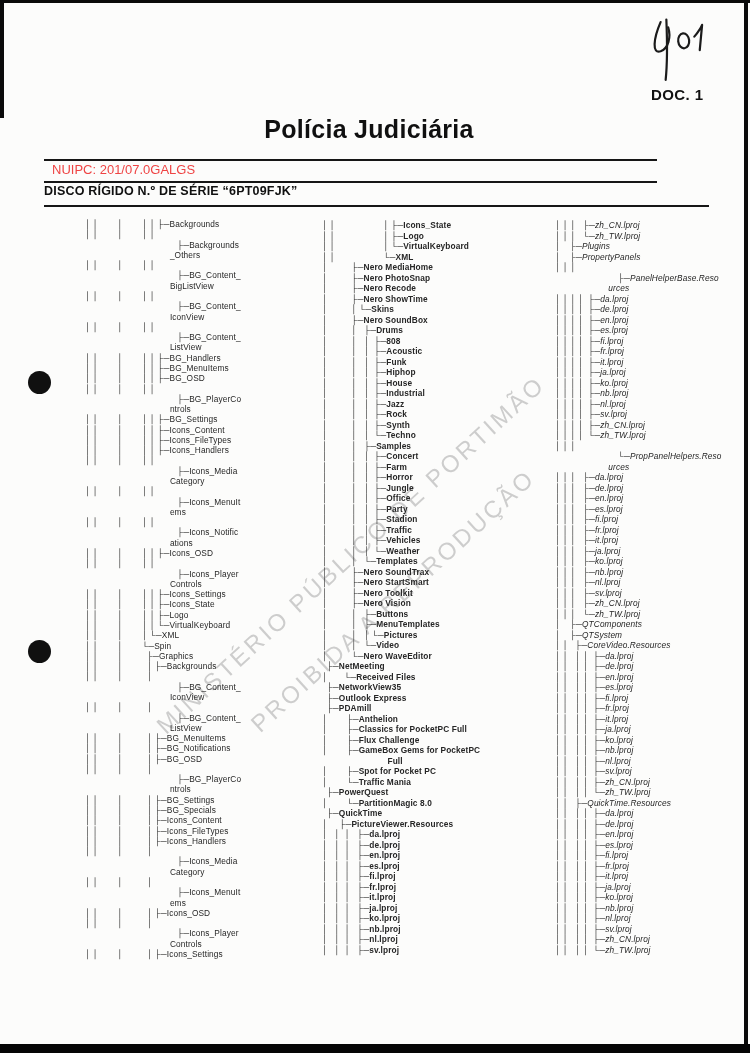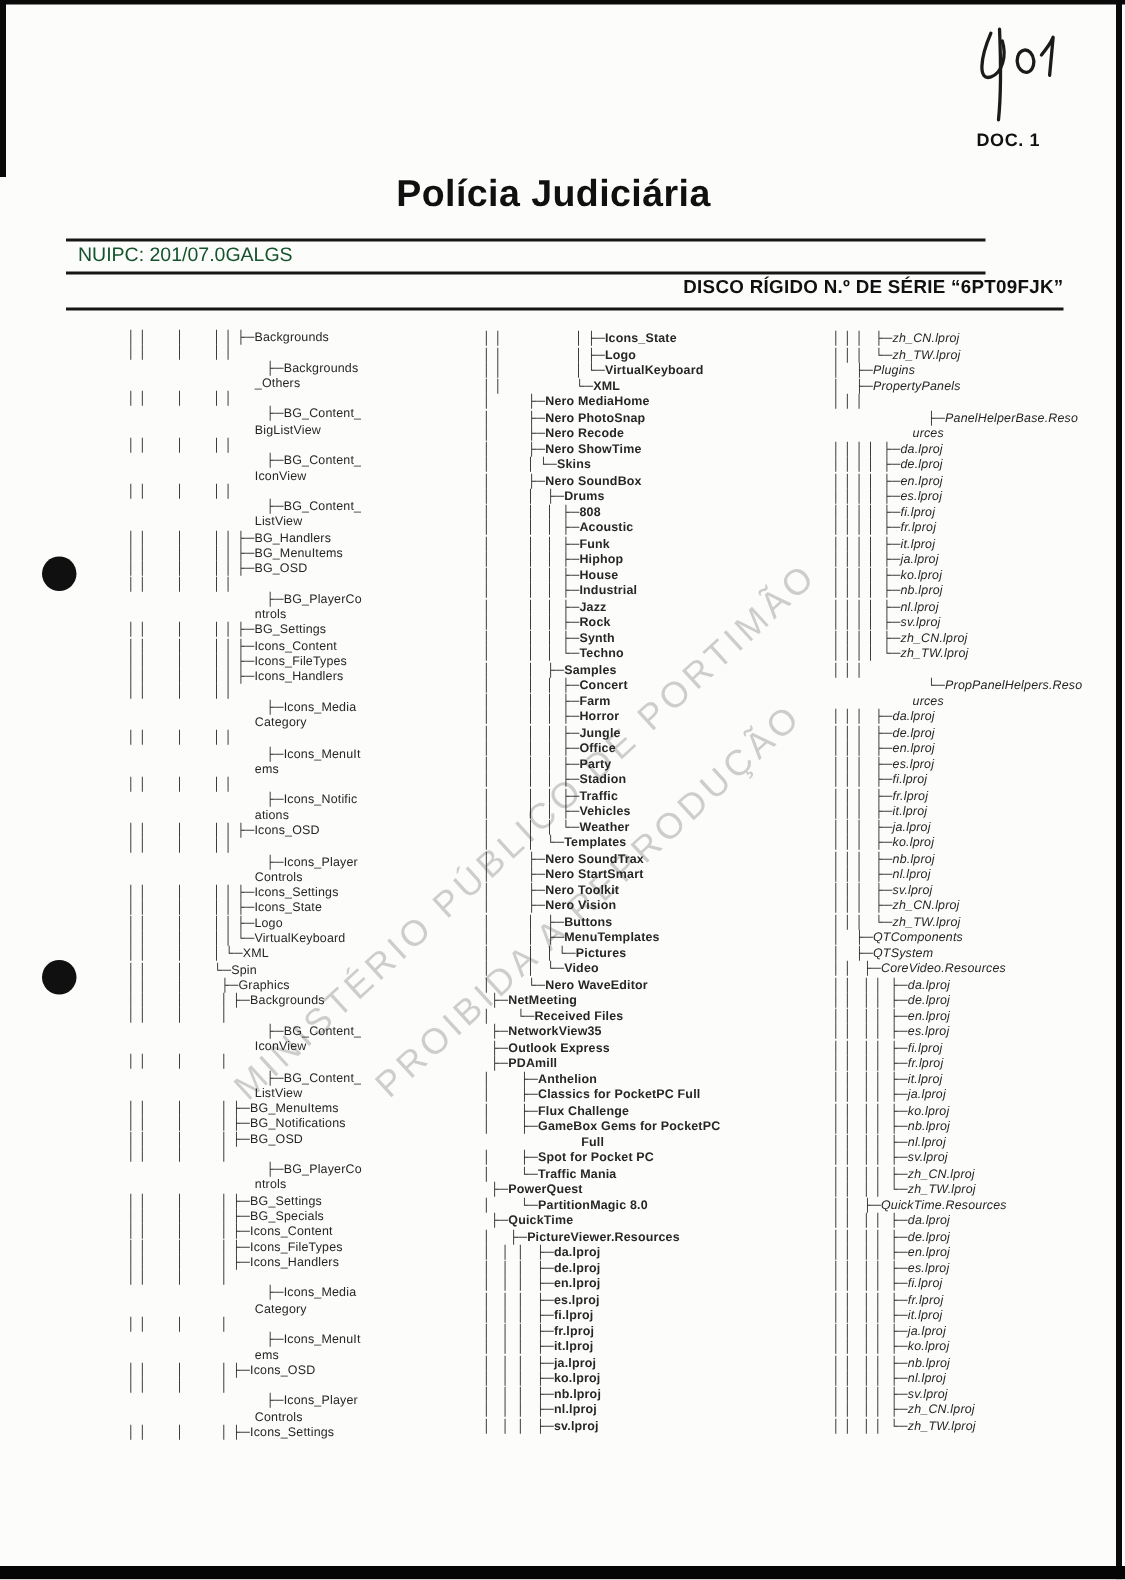--- a/index.html
+++ b/index.html
@@ -8,29 +8,29 @@
   
   .edge-top{position:absolute;left:0;top:0;width:750px;height:3px;background:#0a0a0a;}
   .edge-left{position:absolute;left:0;top:0;width:4px;height:118px;background:#0a0a0a;}
   .edge-right{position:absolute;left:744px;top:0;width:4px;height:1053px;background:#0a0a0a;}
   .edge-bottom{position:absolute;left:0;top:1044px;width:750px;height:9px;background:#050505;}
   .punch{position:absolute;width:23px;height:23px;border-radius:50%;background:#101010;}
   .punch.p1{left:28px;top:371px;}
   .punch.p2{left:28px;top:640px;}
   
   .handwritten{position:absolute;left:642px;top:14px;}
-  .doc-label{position:absolute;left:651px;top:86px;font-size:12px;font-weight:bold;letter-spacing:.4px;color:#111;}
+  .doc-label{position:absolute;left:651px;top:86px;font-size:15px;font-weight:bold;letter-spacing:.4px;color:#111;}
   .title{position:absolute;left:0;top:115px;width:750px;text-align:center;transform:translateX(-6px);
          font-size:25px;font-weight:bold;letter-spacing:.3px;color:#101010;}
   .rule{position:absolute;height:2px;background:#161616;}
   .rule1{left:44px;top:159px;width:613px;}
   .rule2{left:44px;top:181px;width:613px;}
   .rule3{left:44px;top:205px;width:665px;}
-  .nuipc{position:absolute;left:52px;top:162px;font-size:13px;color:#14532d;}
-  .disk-title{position:absolute;left:44px;top:184px;width:665px;text-align:right;
+  .nuipc{position:absolute;left:52px;top:162px;font-size:13px;color:#ef4444;}
+  .disk-title{position:absolute;left:44px;top:184px;width:665px;text-align:left;
               font-size:12.5px;font-weight:bold;color:#101010;letter-spacing:.2px;}
   
   .wm-line{position:absolute;white-space:nowrap;font-size:24px;letter-spacing:3px;
            color:rgba(40,40,40,0.22);font-weight:500;}
   .wm1{left:351px;top:555px;transform:translate(-50%,-50%) rotate(-42.5deg);}
   .wm2{left:393px;top:601px;transform:translate(-50%,-50%) rotate(-42.5deg);}
   
   .tree-col{position:absolute;white-space:pre;font-size:8.3px;letter-spacing:.12px;color:#262626;}
   .col1{left:85px;top:219px;line-height:10.28px;}
   .col2{left:322px;top:220px;line-height:10.5px;font-weight:bold;}

